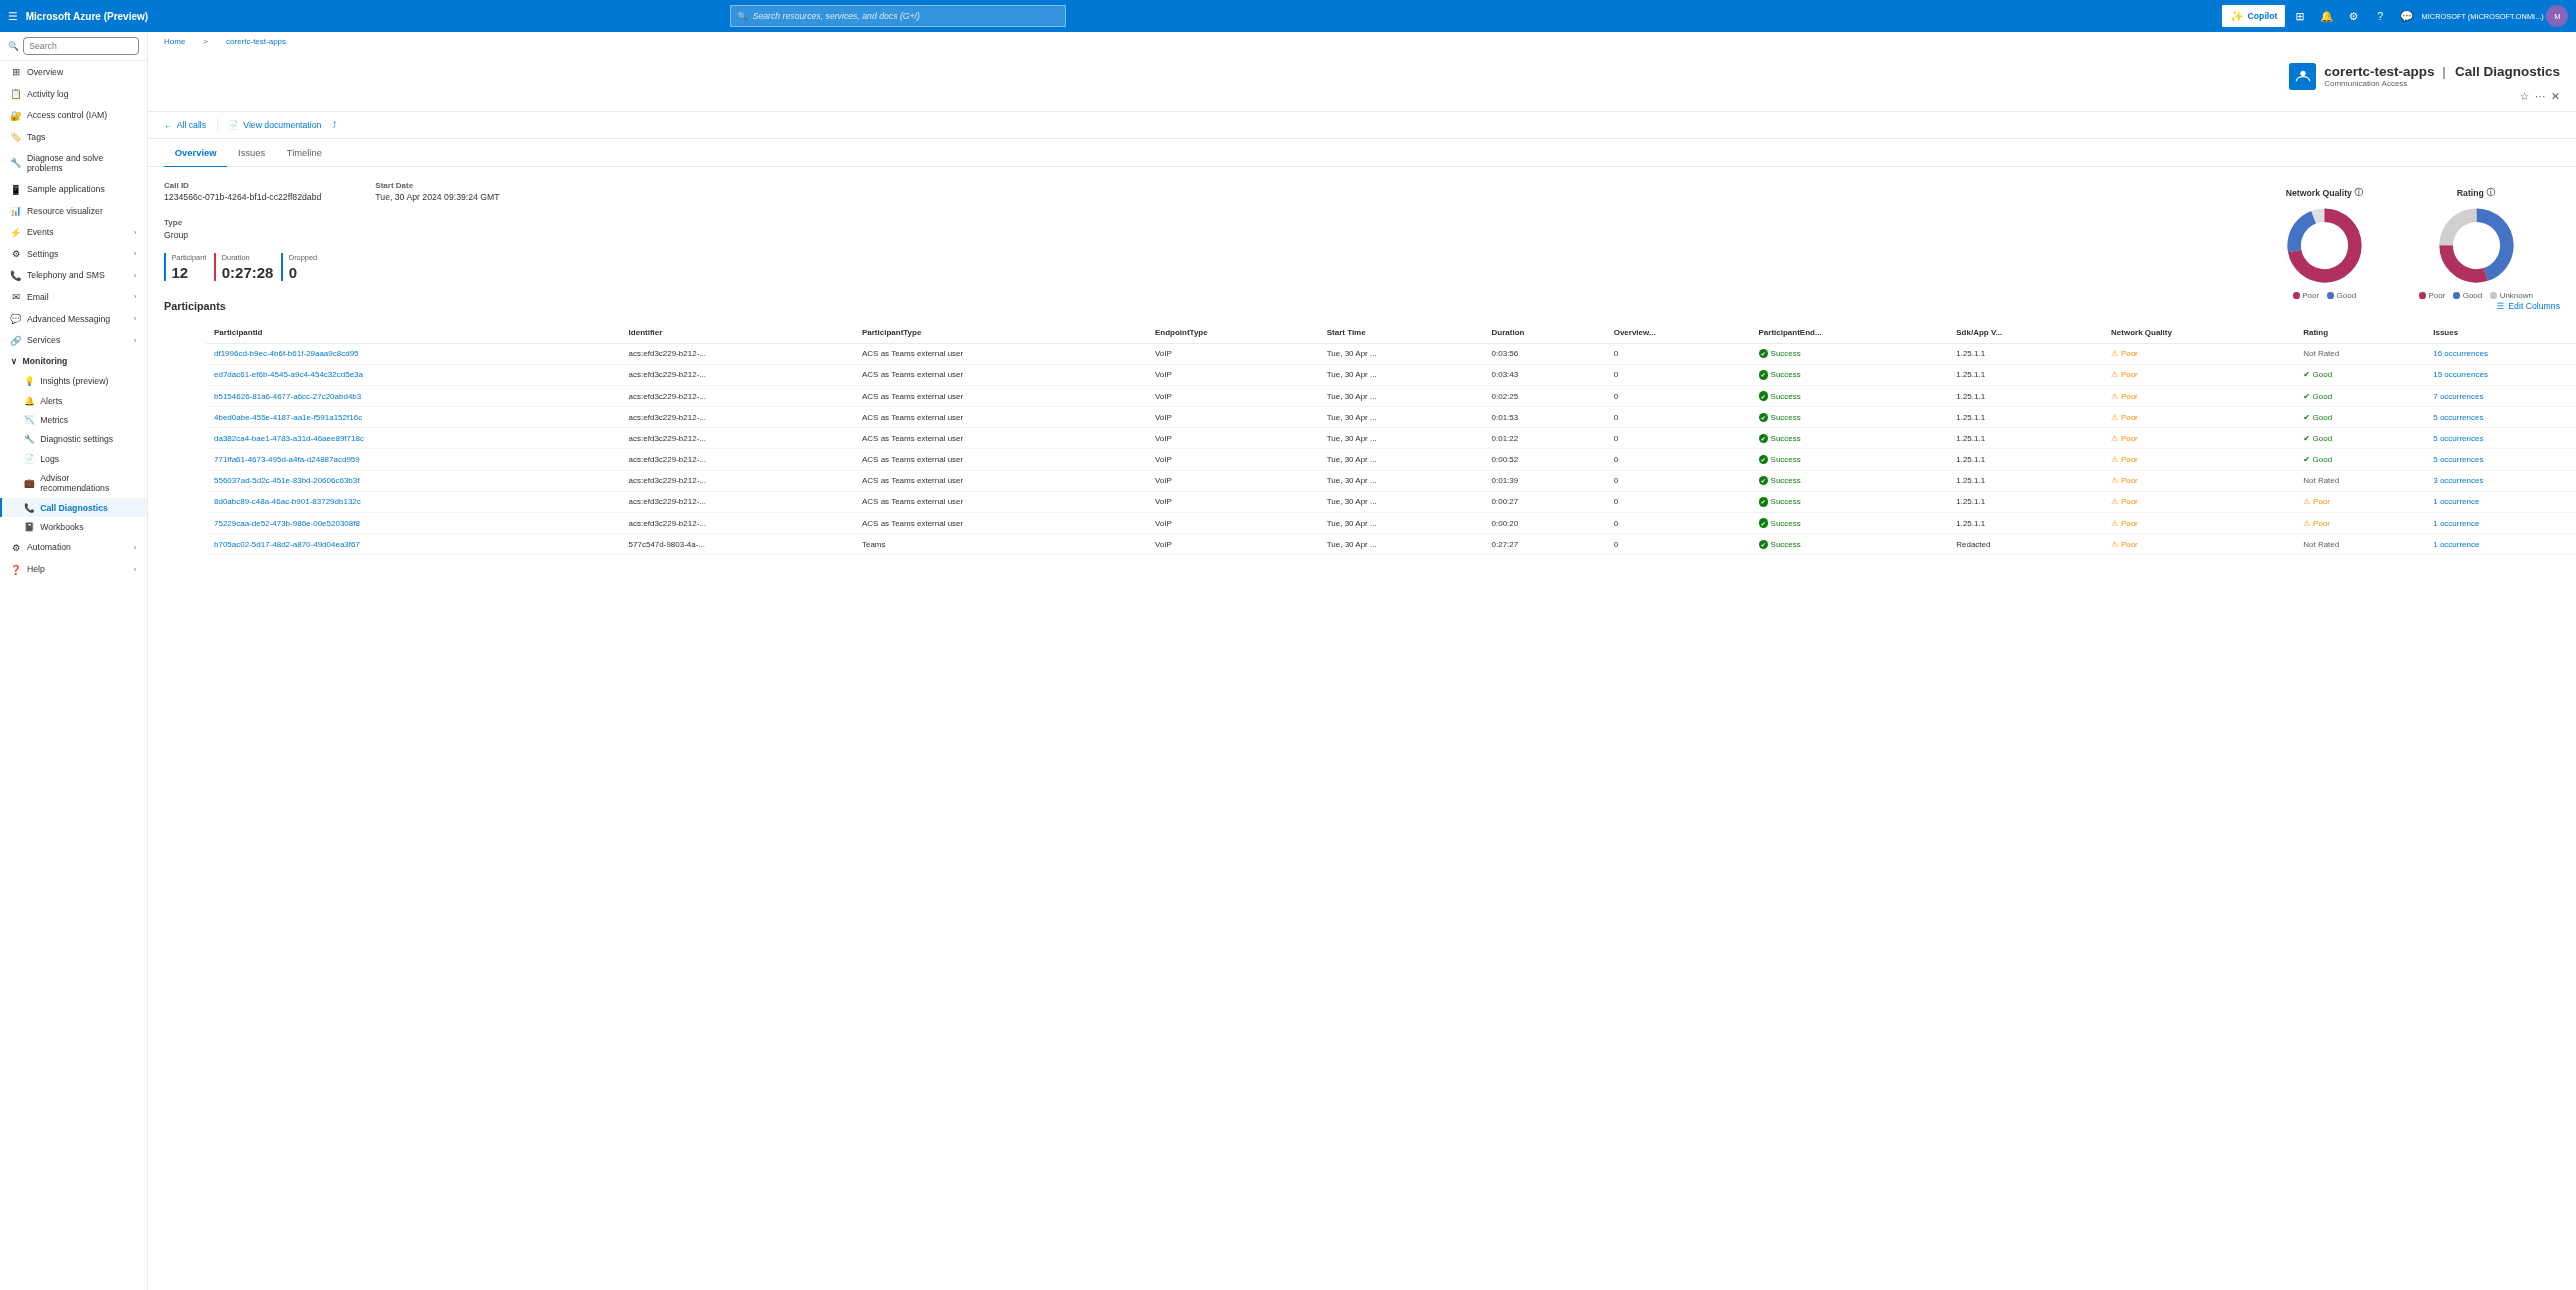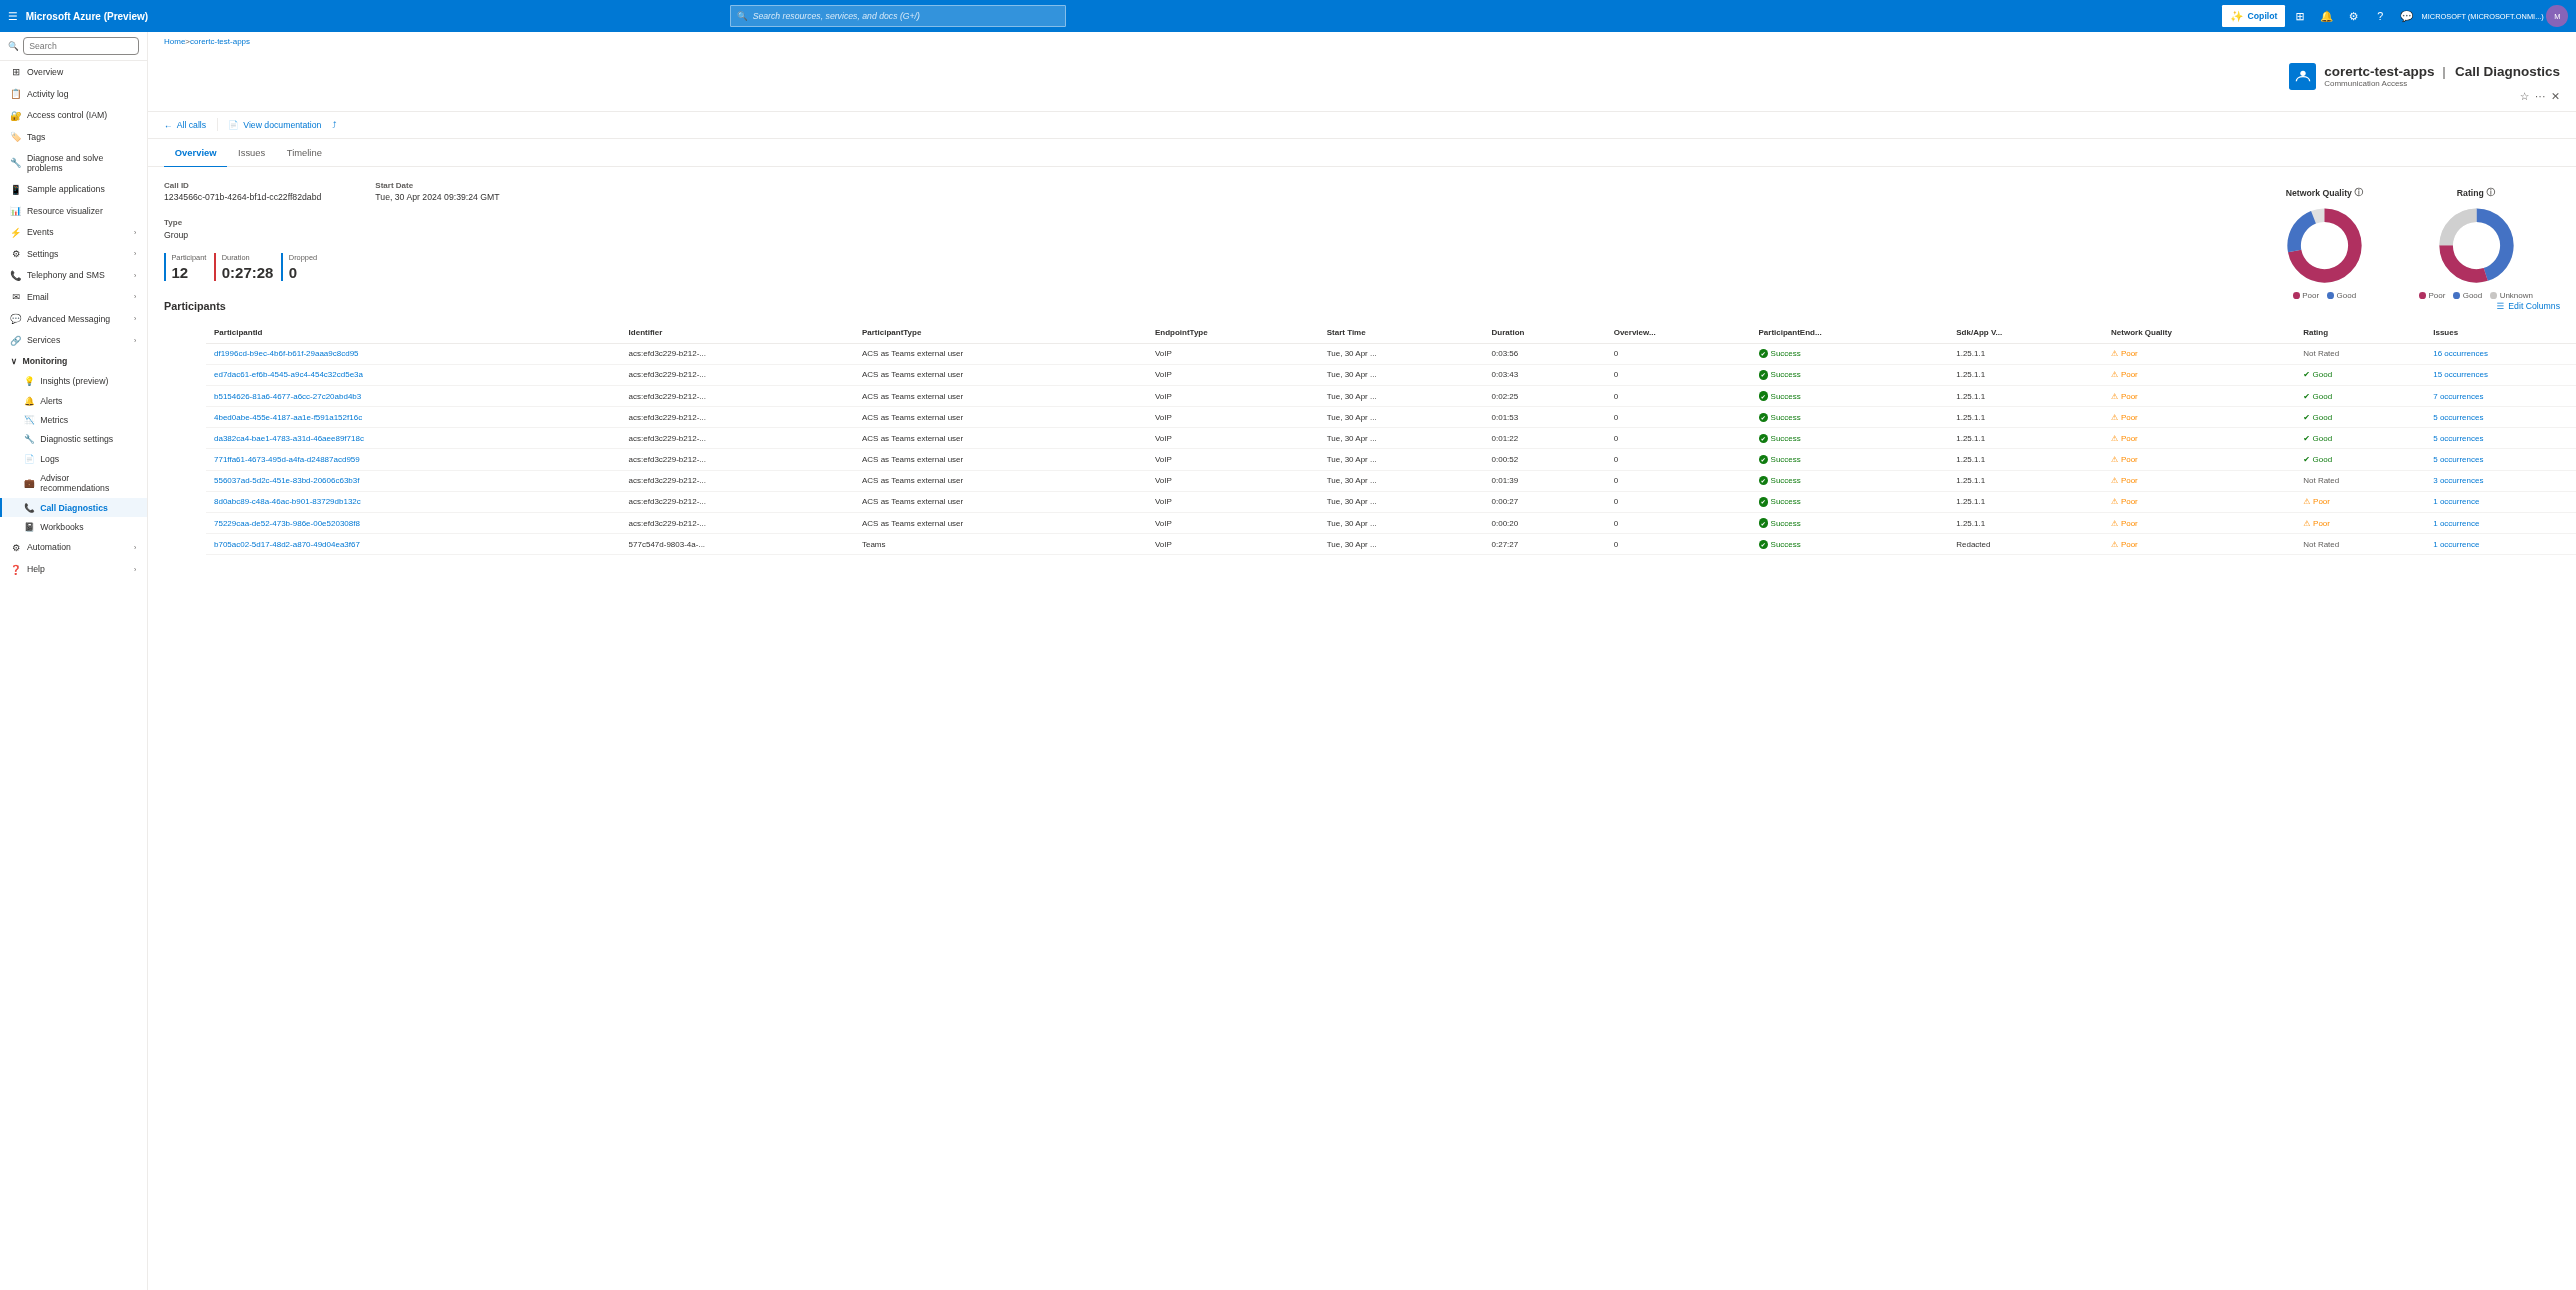--- a/index.html
+++ b/index.html
@@ -91,21 +91,21 @@
       display: flex; align-items: center; justify-content: center; color: white; font-size: 13.5px;
     }
     .resource-actions { display: flex; align-items: center; gap: 5.4px; }
     .star-btn { cursor: pointer; font-size: 10.8px; color: #605e5c; }
     .more-btn { cursor: pointer; font-size: 10.8px; color: #605e5c; }
     .close-btn { cursor: pointer; font-size: 10.8px; color: #605e5c; }
 
     
     .breadcrumb {
       padding: 5.4px 16px; font-size: 8px; color: #0078d4;
-      display: flex; align-items: center; gap: 0;
+      display: flex; align-items: center; gap: 18px;
     }
     .breadcrumb span { color: #605e5c; }
     .breadcrumb a { color: #0078d4; text-decoration: none; cursor: pointer; }
 
     
     .toolbar {
       padding: 5.4px 16px; display: flex; align-items: center; gap: 10.8px;
       border-bottom: 0.7px solid #edebe9;
     }
     .toolbar-btn {

